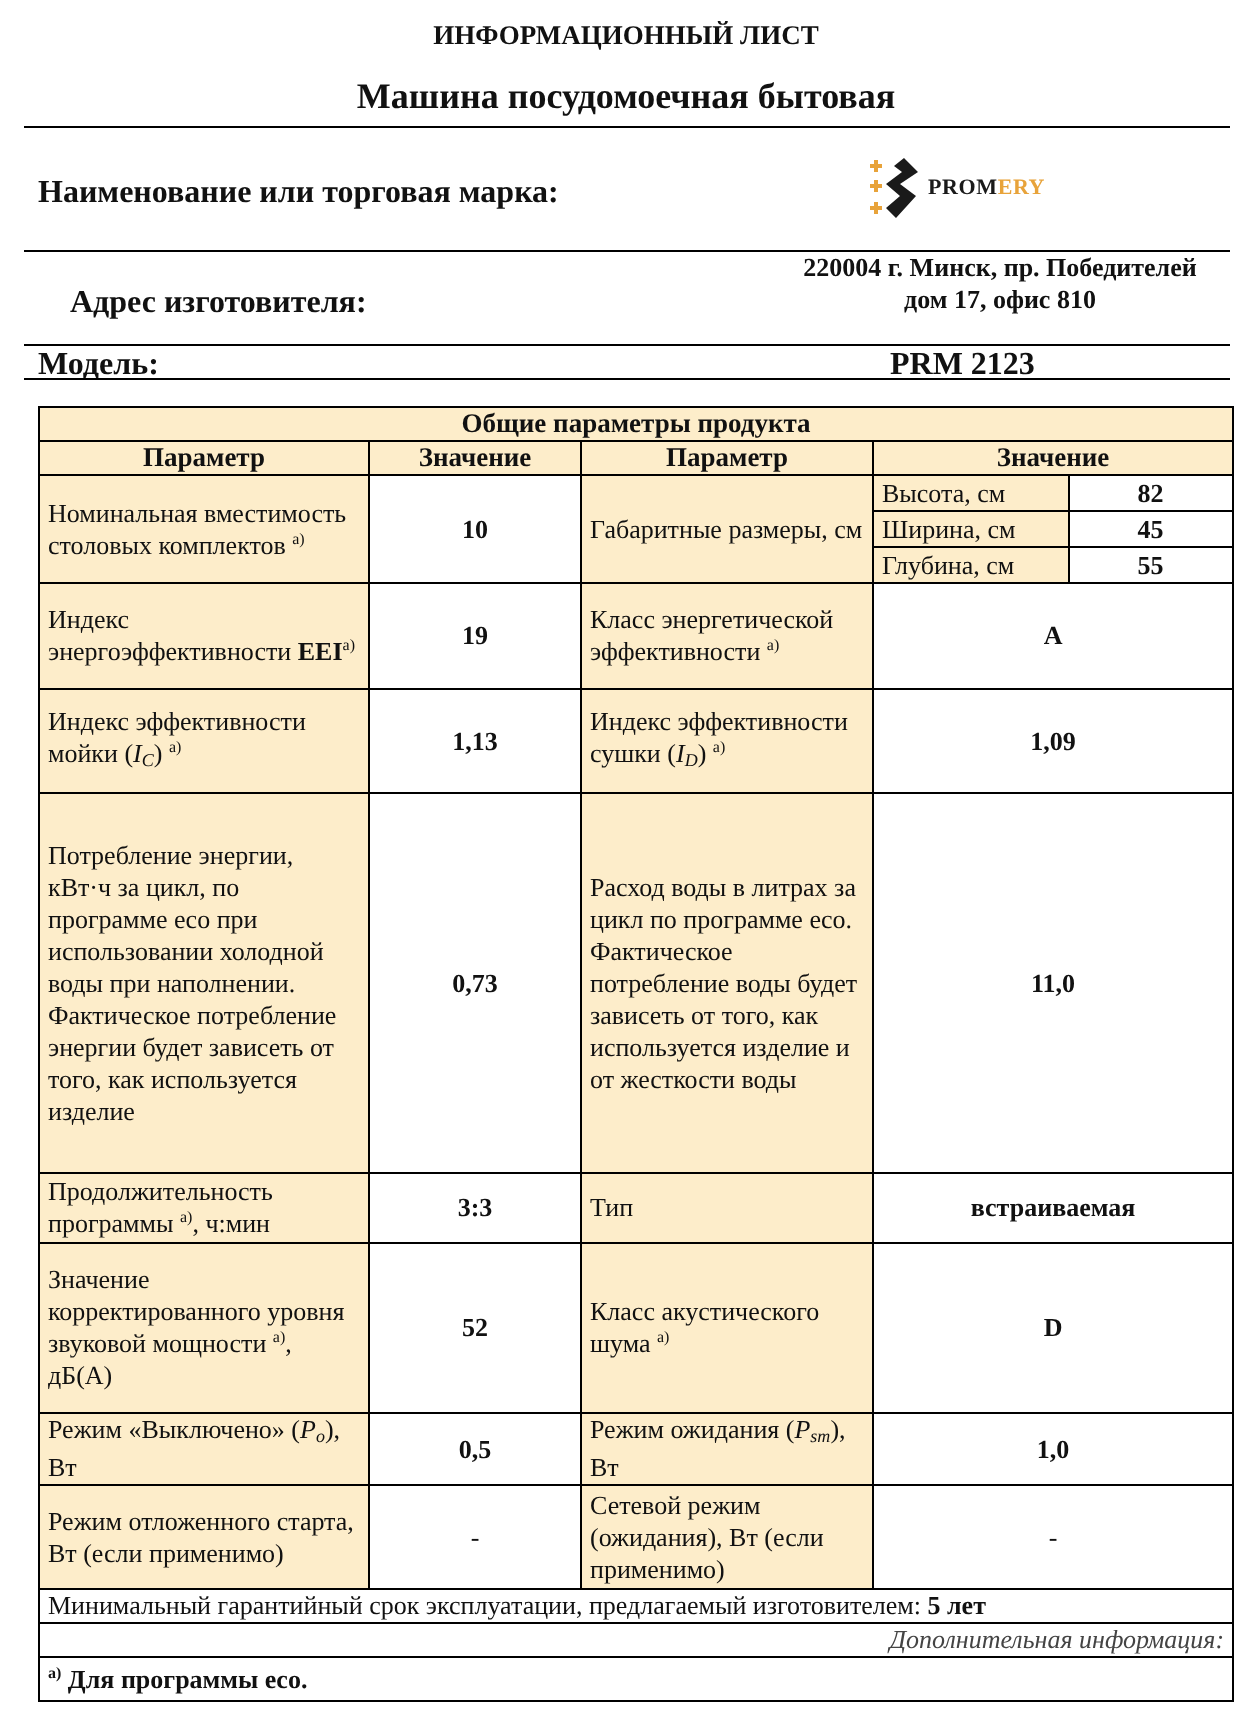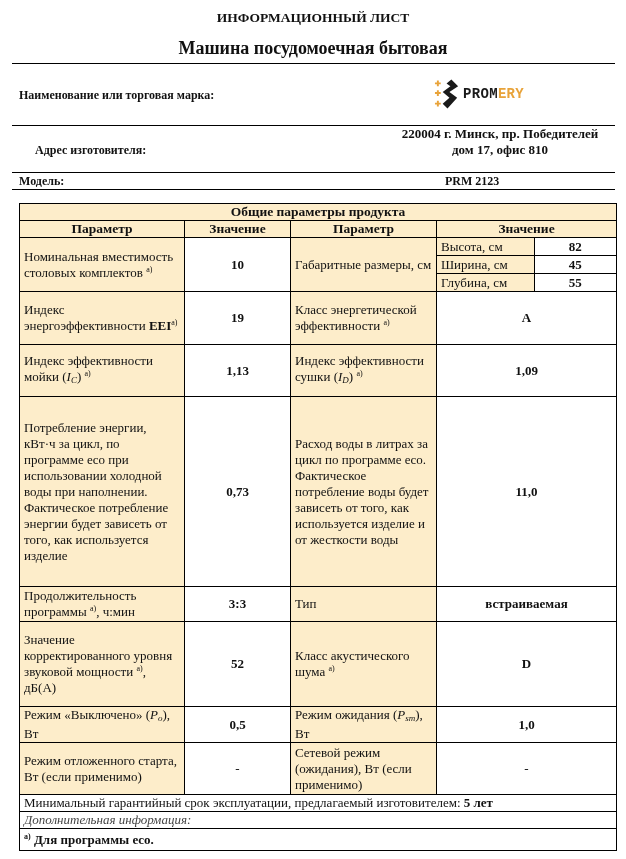--- a/index.html
+++ b/index.html
@@ -2,23 +2,23 @@
 <html><head>
 <meta charset="utf-8">
 <style>
   html, body { margin:0; padding:0; background:#ffffff; }
   body { width:626px; height:859px; position:relative; overflow:hidden;
          font-family:"Liberation Serif", "DejaVu Serif", serif; color:#111; }
   .abs { position:absolute; }
   .title { top:10px; left:0; width:626px; text-align:center; font-weight:bold; font-size:13.5px; }
   .subtitle { top:38px; left:0; width:626px; text-align:center; font-weight:bold; font-size:18px; }
   .hr { position:absolute; left:12px; width:603px; height:0; border-top:1.5px solid #000; }
-  .lbl { font-weight:bold; font-size:12px; }
+  .lbl { font-weight:bold; font-size:16px; }
   .brand-logo { top:77px; left:434px; width:90px; height:34px; display:flex; align-items:center; }
-  .logo-text { font-family:Liberation Mono, monospace; font-weight:bold; font-size:14px; letter-spacing:0.3px; margin-left:4px; }
+  .logo-text { font-family:Liberation Serif, serif; font-weight:bold; font-size:11px; letter-spacing:0.3px; margin-left:4px; }
   .logo-text .dark { color:#1a1a1a; }
   .logo-text .gold { color:#e8a33a; }
   .addr { top:126px; left:330px; width:340px; text-align:center; font-weight:bold; font-size:13px; line-height:16px; }
 
   table.main { position:absolute; left:19px; top:203px; width:597px; border-collapse:collapse; table-layout:fixed;
                font-size:13px; line-height:16px; }
   table.main td { border:1px solid #000; padding:0 4px; vertical-align:middle; }
   .beige { background:#fdedca; }
   .white { background:#ffffff; }
   .c { text-align:center; }
@@ -152,20 +152,20 @@
   </tr>
   <tr style="height:52px;">
     <td class="beige">Режим отложенного старта, Вт (если применимо)</td>
     <td class="white c">-</td>
     <td class="beige">Сетевой режим (ожидания), Вт (если применимо)</td>
     <td class="white c">-</td>
   </tr>
   <tr style="height:17px;">
     <td colspan="4" class="white"><span>Минимальный гарантийный срок эксплуатации, предлагаемый изготовителем:</span> <b>5 лет</b></td>
   </tr>
-  <tr style="height:16px;">
+  <tr style="height:16px;text-align:right;">
     <td colspan="4" class="white it" style="color:#444;">Дополнительная информация:</td>
   </tr>
   <tr style="height:22px;">
     <td colspan="4" class="white b"><sup>а)</sup> <span>Для программы eco.</span></td>
   </tr>
 </tbody>
   </table>
 
 </body></html>

